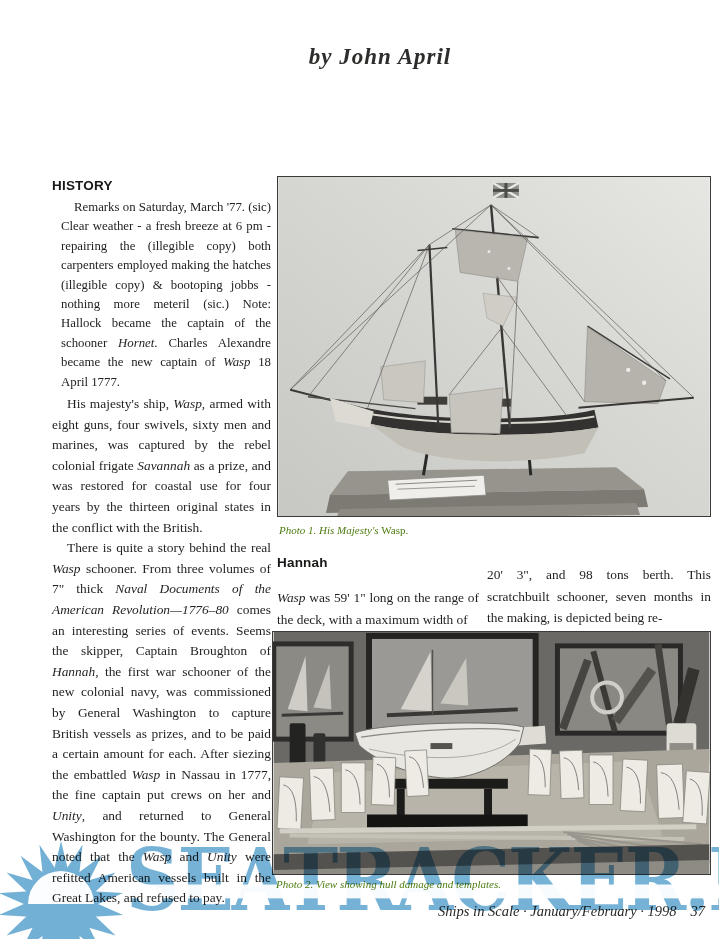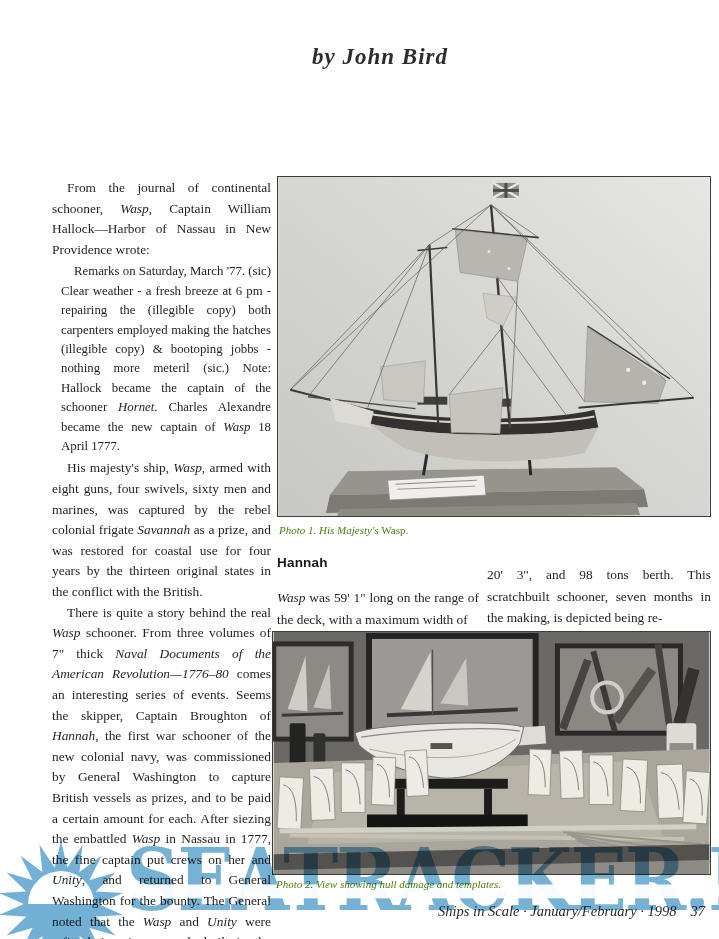--- a/index.html
+++ b/index.html
@@ -65,25 +65,25 @@
     mix-blend-mode:multiply;opacity:.9;
   }
   .wm-sun{left:-2px;top:840px;mix-blend-mode:multiply;opacity:.92;}
   
   span.seg{white-space:pre-wrap;}
 </style>
 </head>
 <body>
 
 <div class="abs title-wrap">
-  <div class="byline">by John Bird</div>
+  <div class="byline">by John April</div>
 </div>
 
 <div class="abs leftcol">
-  <p class="body-par"><span class="seg rm">From the journal of continental schooner, </span><span class="seg it">Wasp</span><span class="seg rm">, Captain William Hallock—Harbor of Nassau in New Providence wrote:</span></p>
+  <h3 class="section">HISTORY</h3>
   <p class="quote-par"><span class="seg rm">Remarks on Saturday, March '77. (sic) Clear weather - a fresh breeze at 6 pm - repairing the (illegible copy) both carpenters employed making the hatches (illegible copy) &amp; bootoping jobbs - nothing more meteril (sic.) Note: Hallock became the captain of the schooner </span><span class="seg it">Hornet</span><span class="seg rm">. Charles Alexandre became the new captain of </span><span class="seg it">Wasp</span><span class="seg rm"> 18 April 1777.</span></p>
   <p class="body-par"><span class="seg rm">His majesty's ship, </span><span class="seg it">Wasp</span><span class="seg rm">, armed with eight guns, four swivels, sixty men and marines, was captured by the rebel colonial frigate </span><span class="seg it">Savannah</span><span class="seg rm"> as a prize, and was restored for coastal use for four years by the thirteen original states in the conflict with the British.</span></p>
   <p class="body-par"><span class="seg rm">There is quite a story behind the real </span><span class="seg it">Wasp</span><span class="seg rm"> schooner. From three volumes of 7" thick </span><span class="seg it">Naval Documents of the American Revolution—1776–80</span><span class="seg rm"> comes an interesting series of events. Seems the skipper, Captain Broughton of </span><span class="seg it">Hannah</span><span class="seg rm">, the first war schooner of the new colonial navy, was commissioned by General Washington to capture British vessels as prizes, and to be paid a certain amount for each. After siezing the embattled </span><span class="seg it">Wasp</span><span class="seg rm"> in Nassau in 1777, the fine captain put crews on her and </span><span class="seg it">Unity</span><span class="seg rm">, and returned to General Washington for the bounty. The General noted that the </span><span class="seg it">Wasp</span><span class="seg rm"> and </span><span class="seg it">Unity</span><span class="seg rm"> were refitted American vessels built in the Great Lakes, and refused to pay. </span></p>
 </div>
 
 <svg class="abs photo1" viewBox="0 0 434 341" xmlns="http://www.w3.org/2000/svg">
   <defs>
     <linearGradient id="pbg" x1="0" y1="1" x2="1" y2="0">
       <stop offset="0" stop-color="#c7c7c4"></stop>
         <stop offset="0.6" stop-color="#d8d8d5"></stop>

